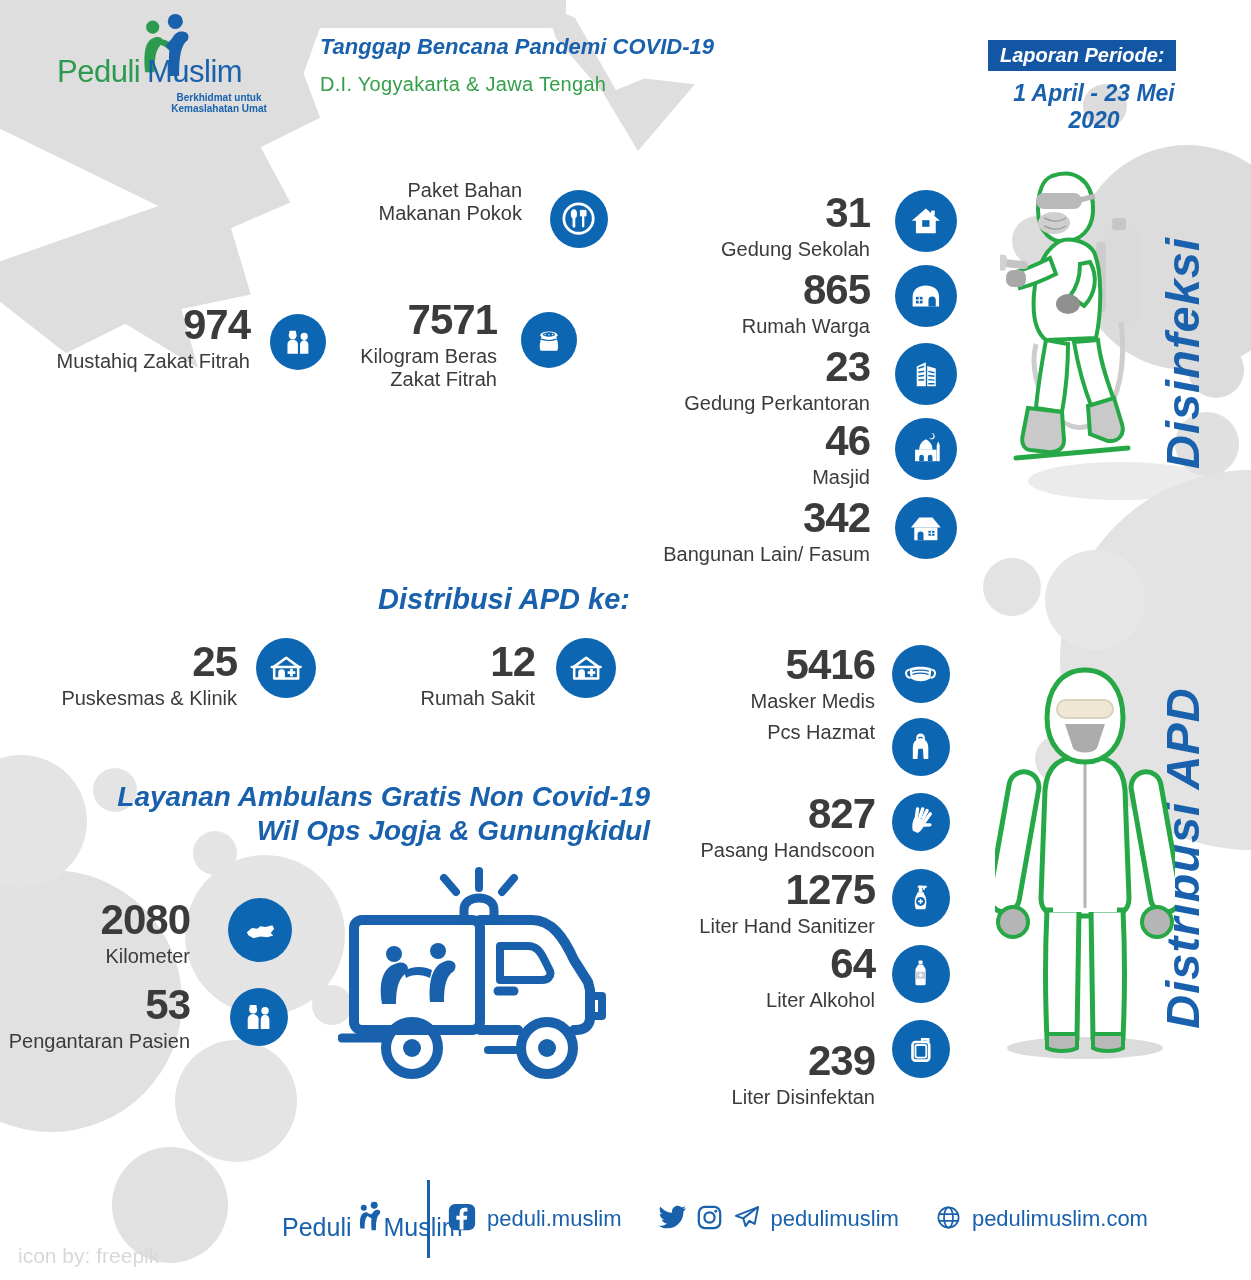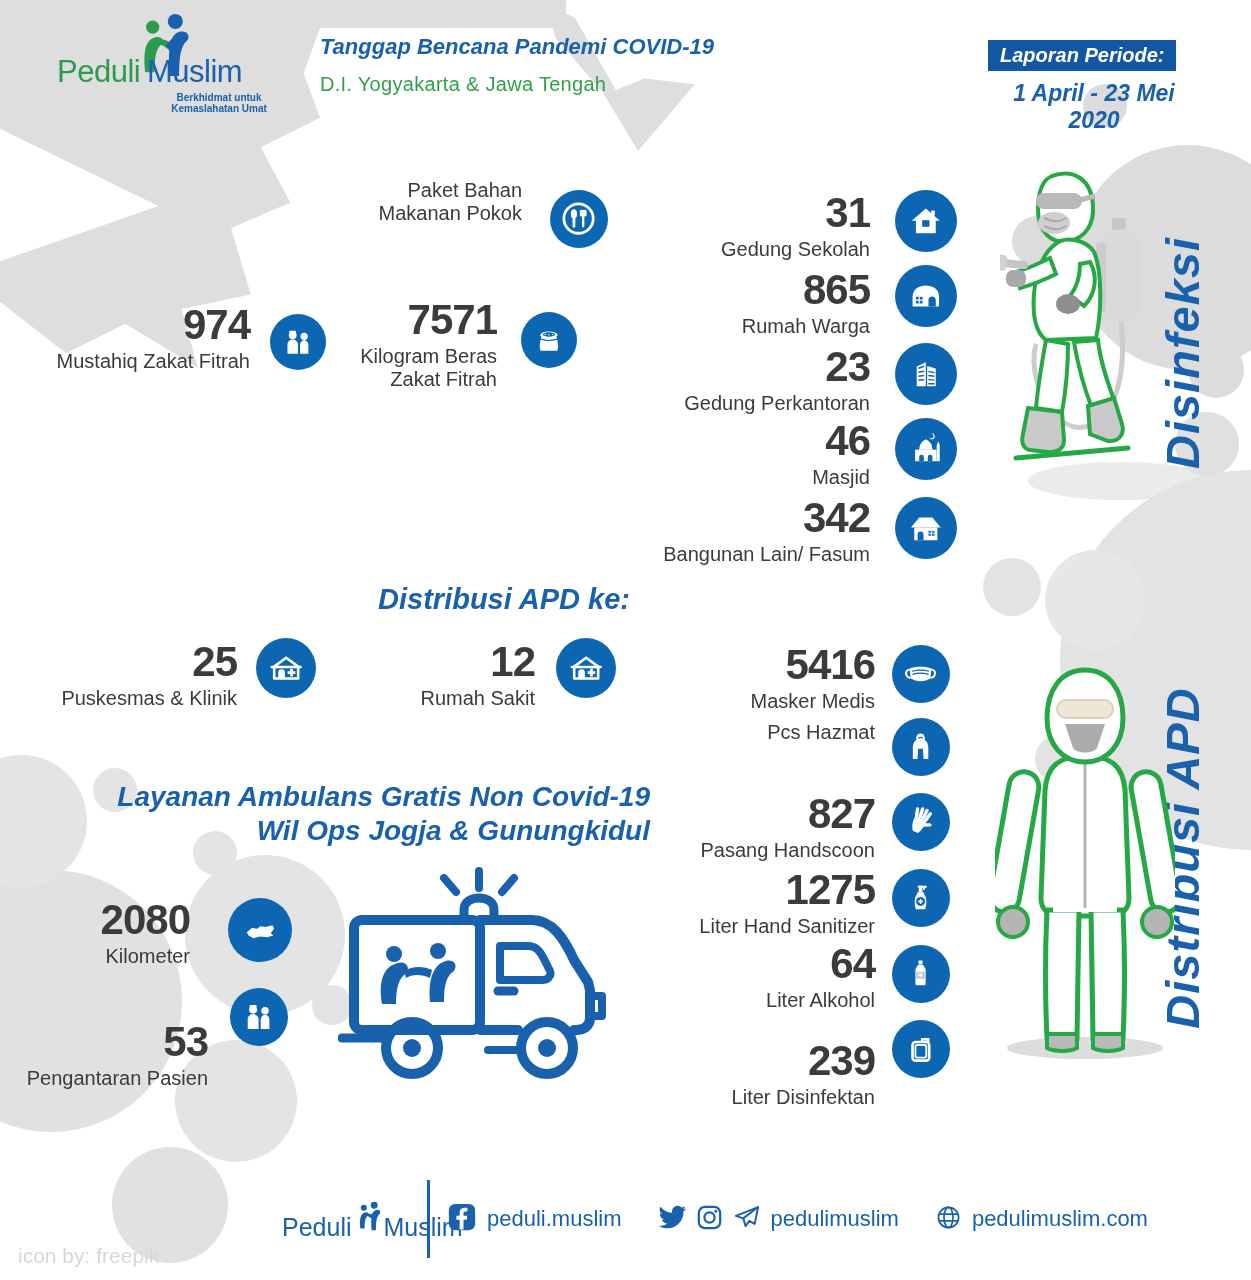--- a/index.html
+++ b/index.html
@@ -264,21 +264,21 @@
   <div class="stat" style="left:0px;top:899px;width:190px;">
     <div class="num">2080</div>
     <div class="lbl">Kilometer</div>
   </div>
   <div class="icon-circle" style="left:228px;top:898px;width:64px;height:64px;">
     <svg viewBox="0 0 24 24">
       <path d="M4,13 L7,10.5 L10,11 L12,9.5 L15,10 L19,9 L20,11 L18,13.5 L19.5,15 L16,16 L12,15.5 L8,16.5 L5,15 Z" fill="#fff"></path>
     </svg>
   </div>
 
-  <div class="stat" style="left:18px;top:984px;width:190px;margin-top:37px;">
+  <div class="stat" style="left:0px;top:984px;width:190px;">
     <div class="num">53</div>
     <div class="lbl">Pengantaran Pasien</div>
   </div>
   <div class="icon-circle" style="left:230px;top:988px;width:58px;height:58px;">
     <svg viewBox="0 0 24 24" fill="#fff">
       <circle cx="8.5" cy="7.5" r="2.6"></circle>
       <rect x="6.2" y="4.6" width="4.6" height="1.4" rx="0.6"></rect>
       <path d="M5,20 V13.8 C5,11.4 7,10.4 8.5,10.4 C10,10.4 12,11.4 12,13.8 V20 Z"></path>
       <circle cx="16.2" cy="8.3" r="2.4"></circle>
       <path d="M13.4,20 L13.4,14.2 C13.4,11.9 15,10.9 16.2,10.9 C17.4,10.9 19,11.9 19,14.2 L19,20 Z"></path>

